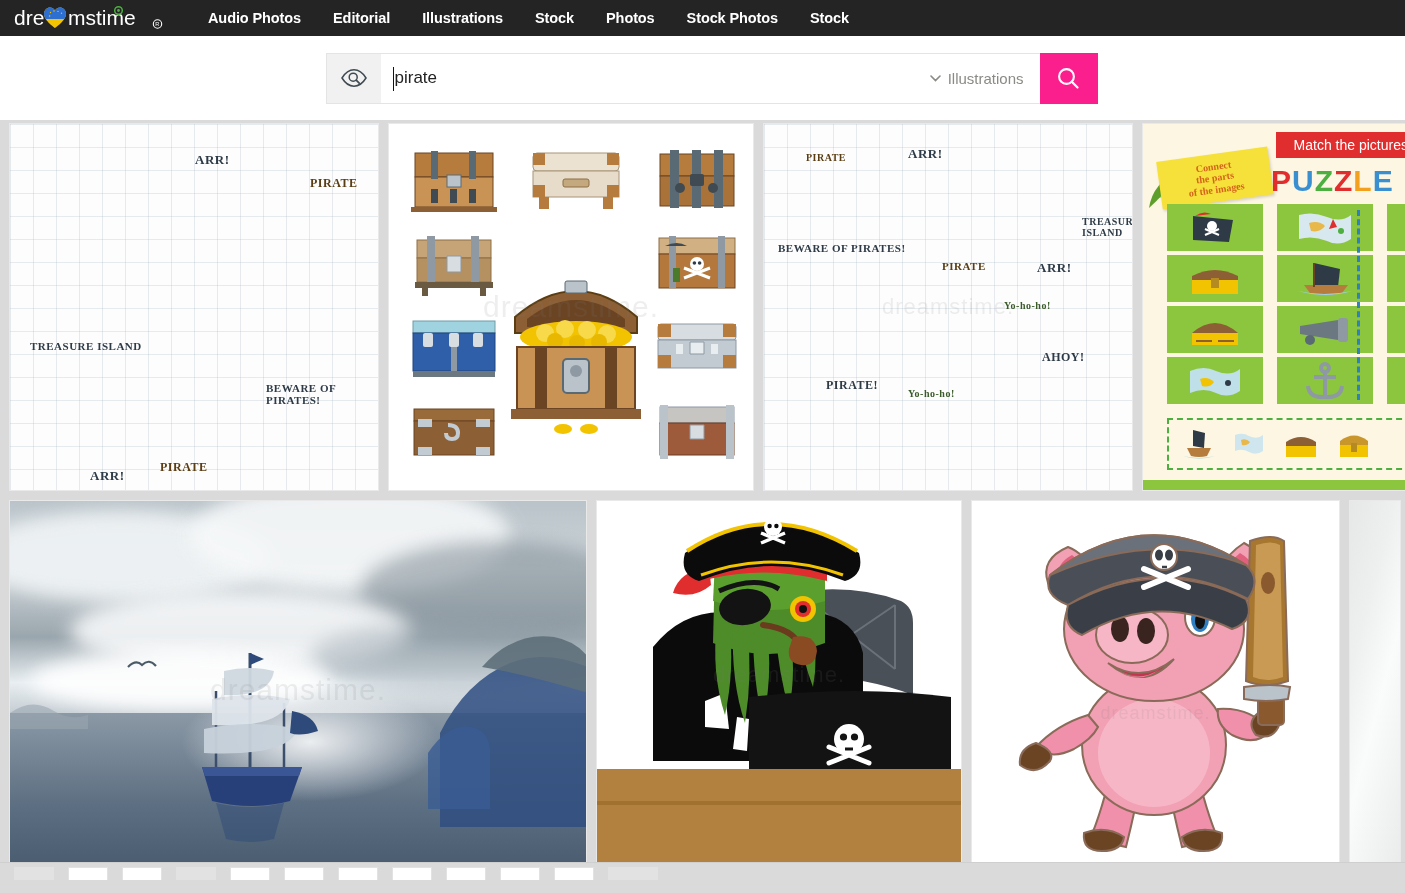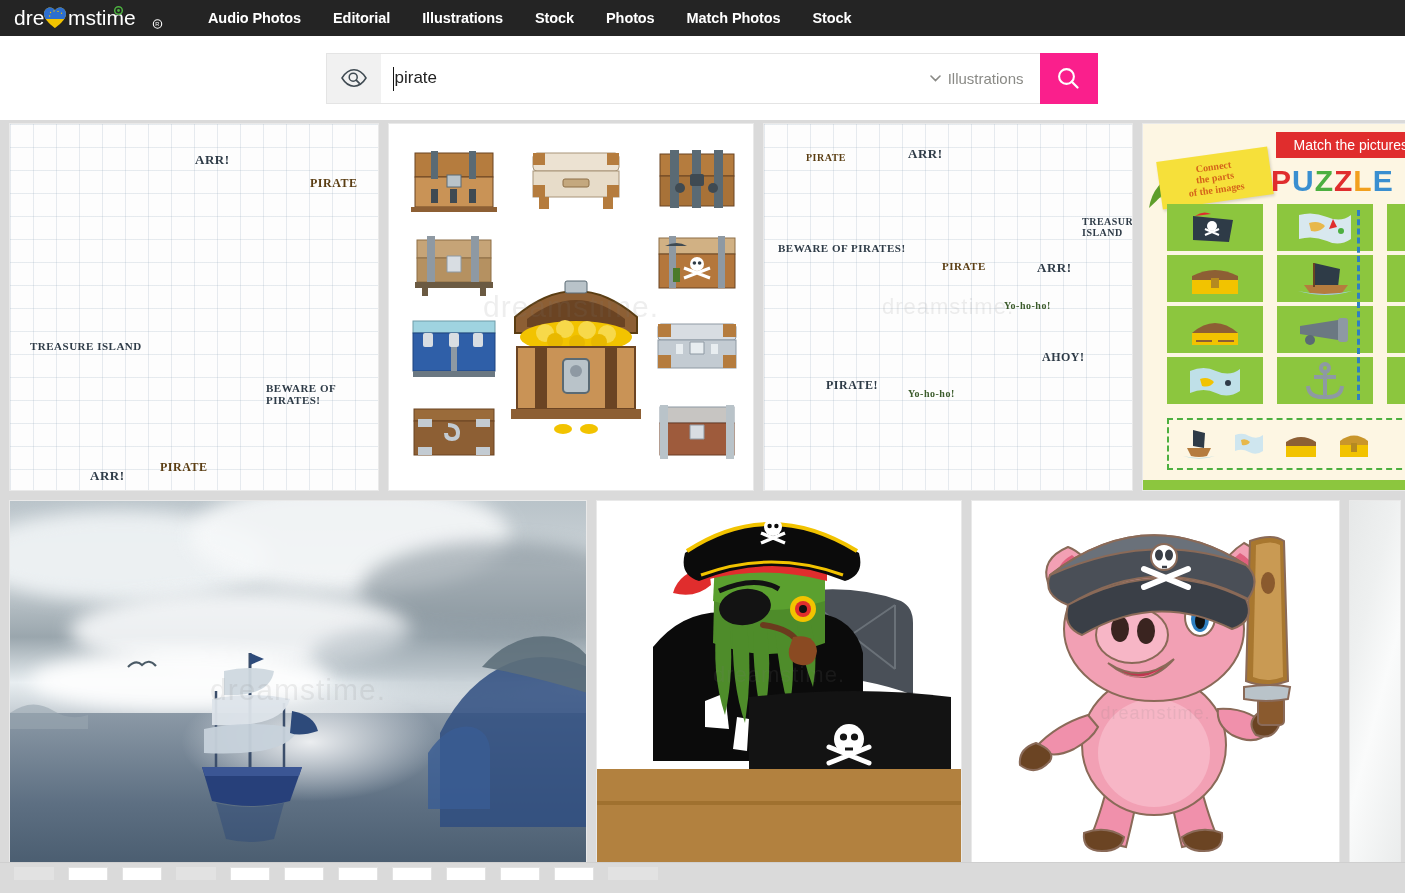--- a/index.html
+++ b/index.html
@@ -227,21 +227,21 @@
       </svg>
     </div>
   </div>
 
   <nav class="nav">
     <a href="#">Audio Photos</a>
     <a href="#">Editorial</a>
     <a href="#">Illustrations</a>
     <a href="#">Stock</a>
     <a href="#">Photos</a>
-    <a href="#">Match Photos</a>
+    <a href="#">Stock Photos</a>
     <a href="#">Stock</a>
   </nav>
 </div>
 
 <div class="searchrow">
   <div class="searchbar">
 
     <div class="visual-btn">
       <svg width="26" height="18" viewBox="0 0 26 18">
         <path d="M1 9 C5 2.5 10 0.8 13 0.8 C16 0.8 21 2.5 25 9 C21 15.5 16 17.2 13 17.2 C10 17.2 5 15.5 1 9 Z" fill="none" stroke="#3f4a52" stroke-width="1.5"></path>

